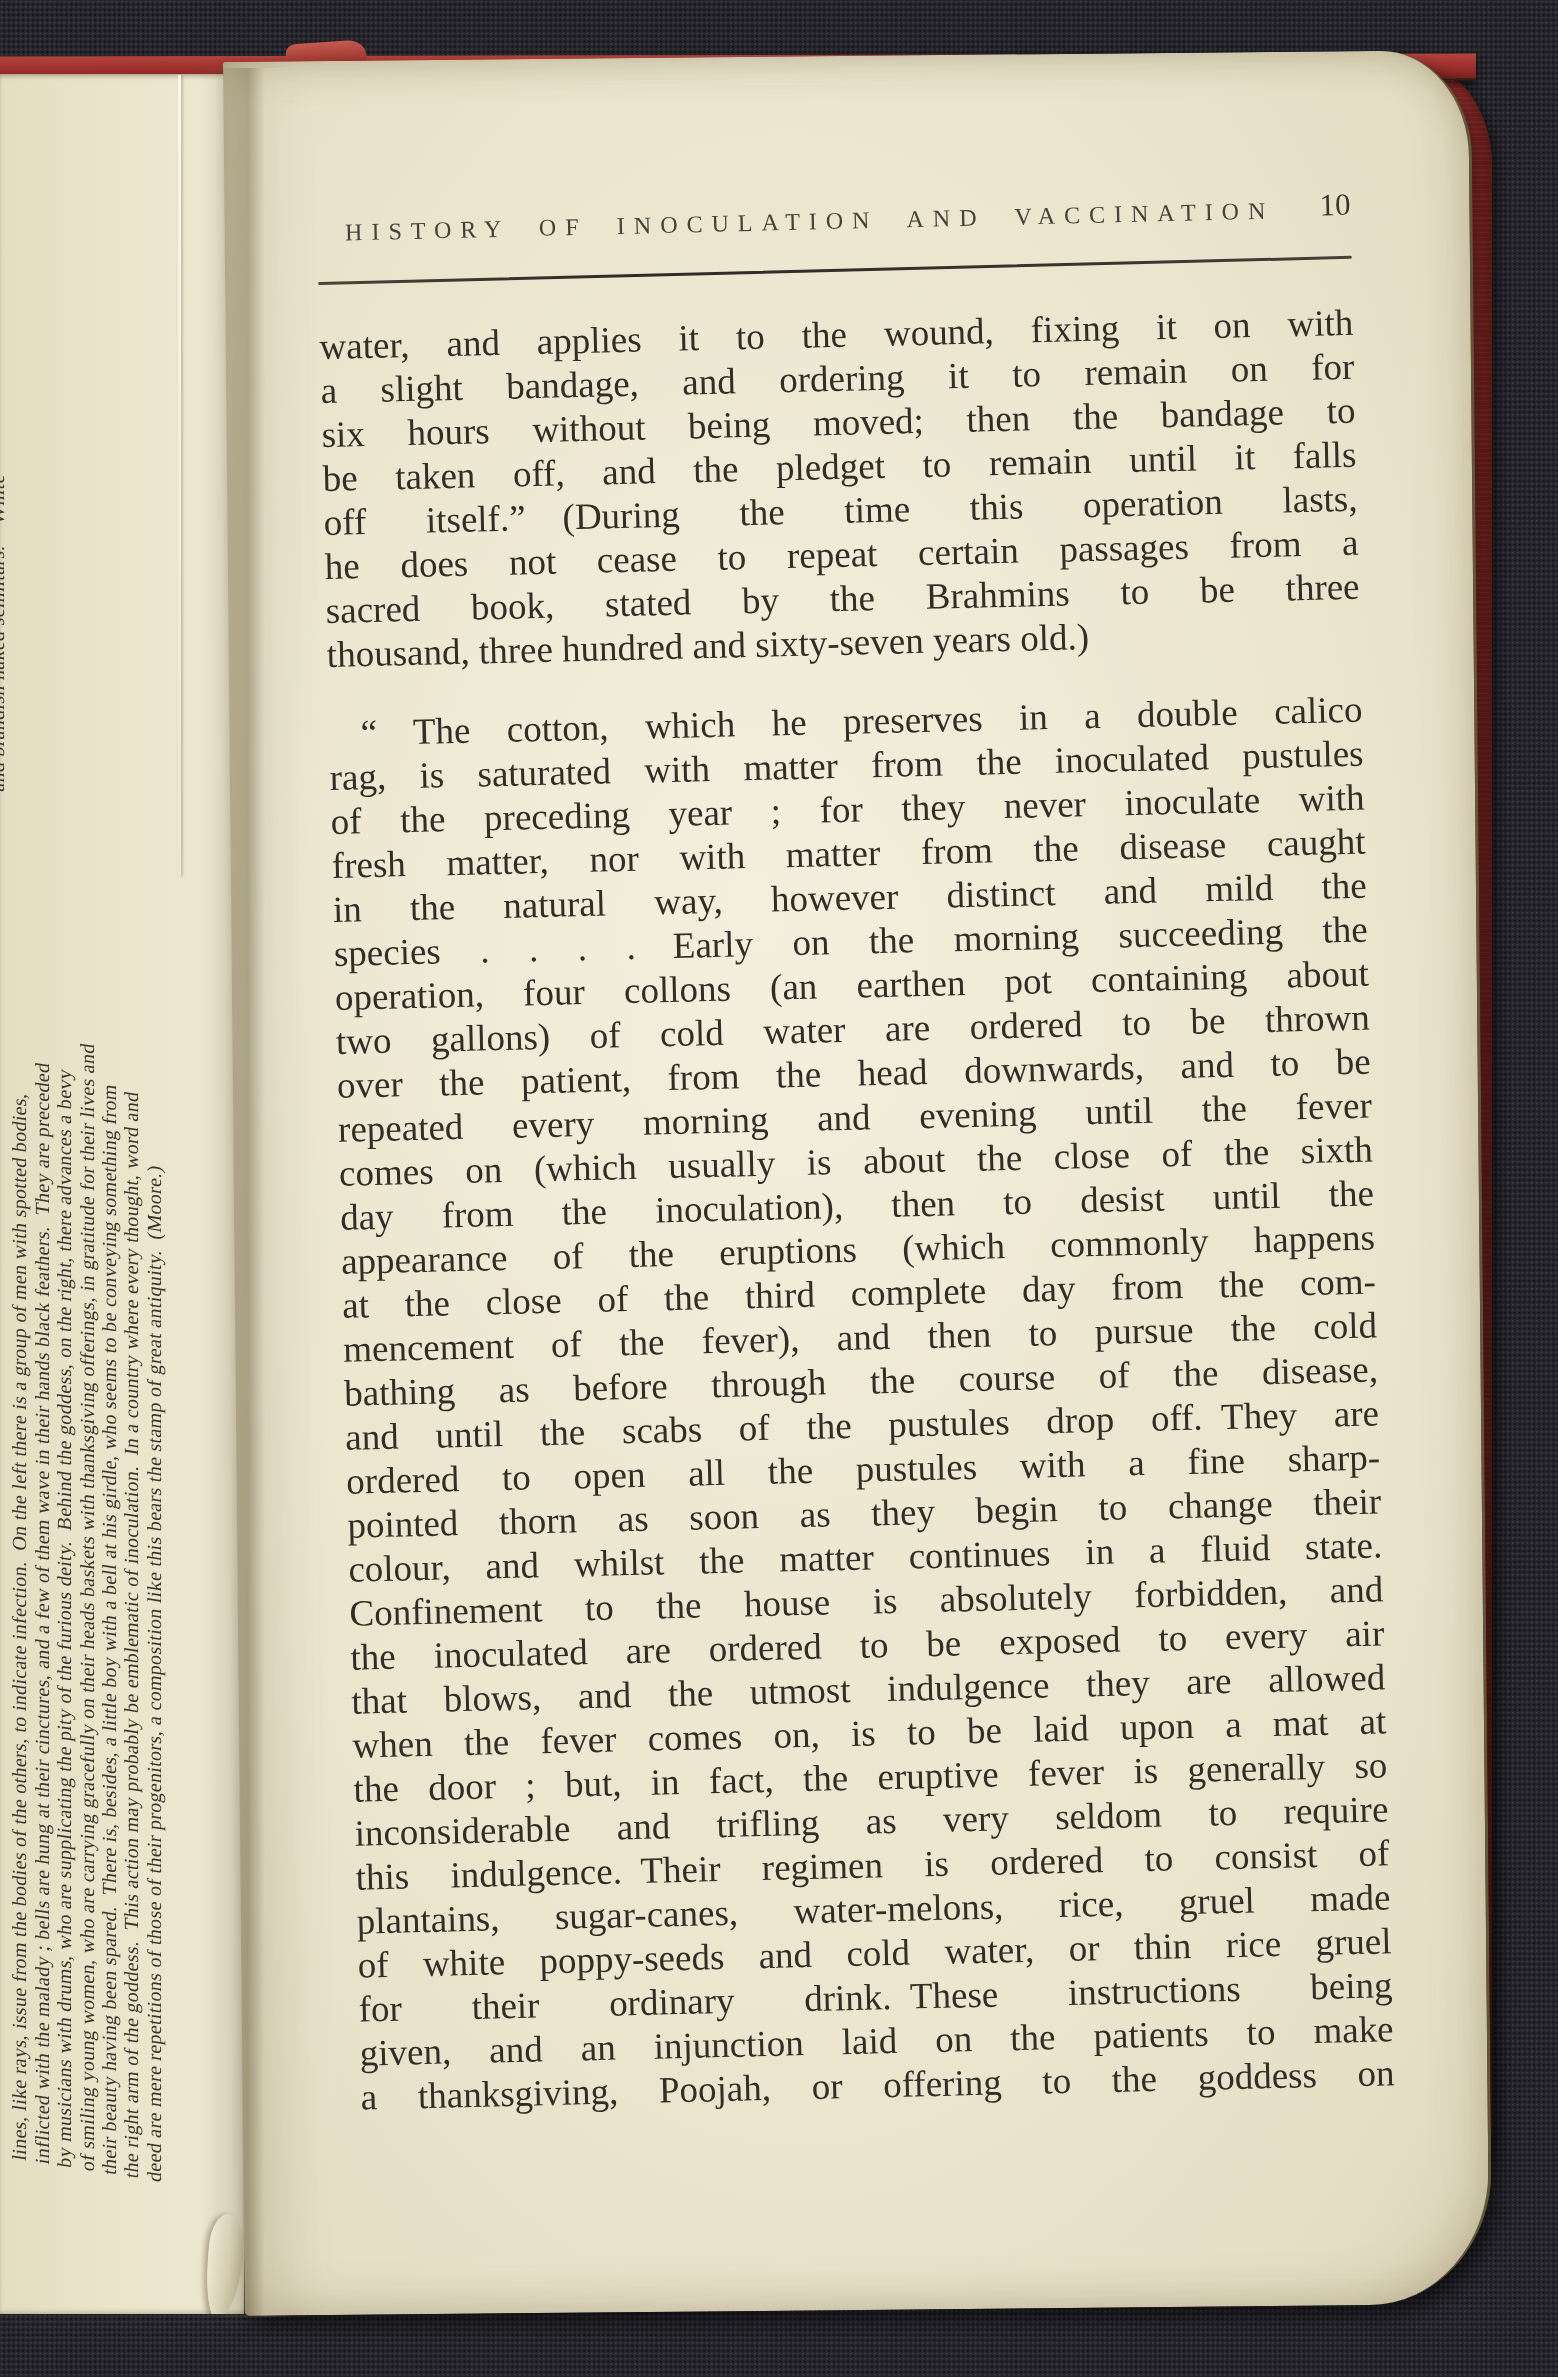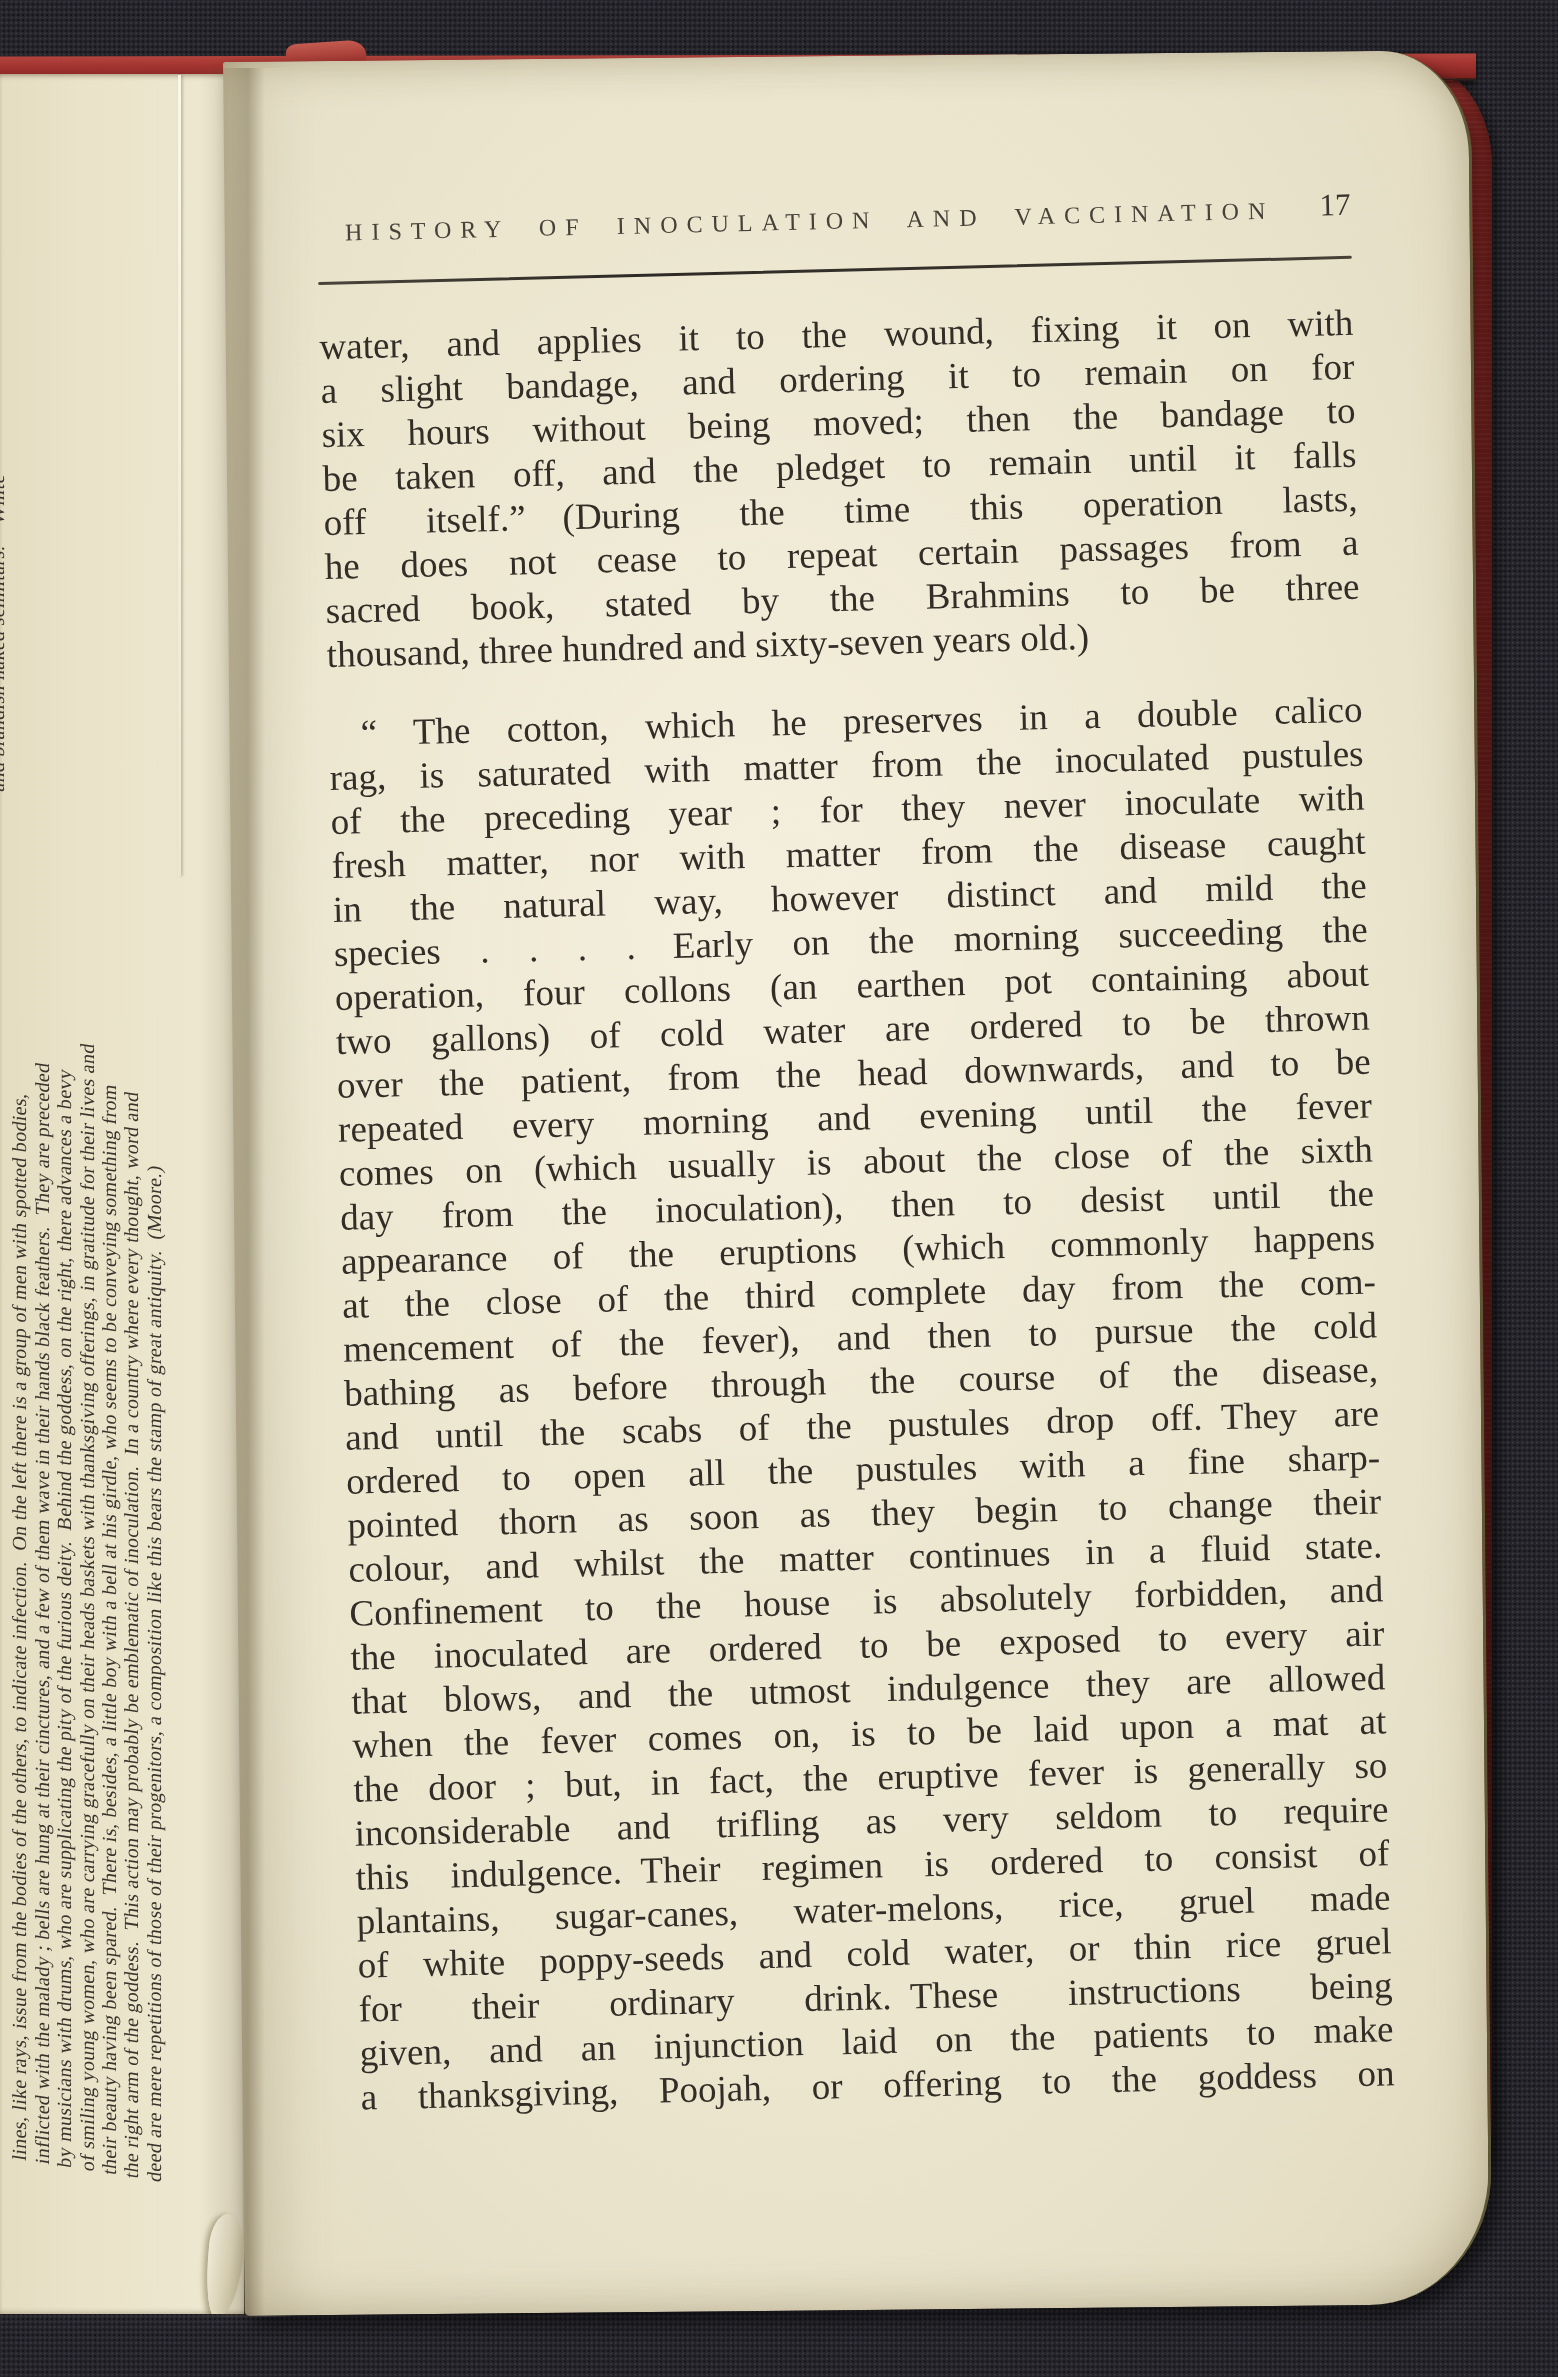--- a/index.html
+++ b/index.html
@@ -126,21 +126,21 @@
         <div class="cap-line" data-name="caption-line">the right arm of the goddess. This action may probably be emblematic of inoculation. In a country where every thought, word and</div>
         <div class="cap-line" data-name="caption-line">deed are mere repetitions of those of their progenitors, a composition like this bears the stamp of great antiquity. (Moore.)</div>
       </div>
     <div class="curl" data-name="page-corner-curl"></div>
   </div>
 
   <div class="page-main" data-name="book-page-17">
     <div class="content" data-name="page-content">
       <div class="header" data-name="running-header">
         <div class="title" data-name="page-title">HISTORY OF INOCULATION AND VACCINATION</div>
-        <div class="pageno" data-name="page-number">17</div>
+        <div class="pageno" data-name="page-number">10</div>
       </div>
       <div class="rule" data-name="header-rule"></div>
       <div class="bodytext" data-name="body-text">
         <div data-name="paragraph-1">
             <div class="line" data-name="text-line">water, and applies it to the wound, fixing it on with</div>
             <div class="line" data-name="text-line">a slight bandage, and ordering it to remain on for</div>
             <div class="line" data-name="text-line">six hours without being moved; then the bandage to</div>
             <div class="line" data-name="text-line">be taken off, and the pledget to remain until it falls</div>
             <div class="line" data-name="text-line">off itself.” (During the time this operation lasts,</div>
             <div class="line" data-name="text-line">he does not cease to repeat certain passages from a</div>

